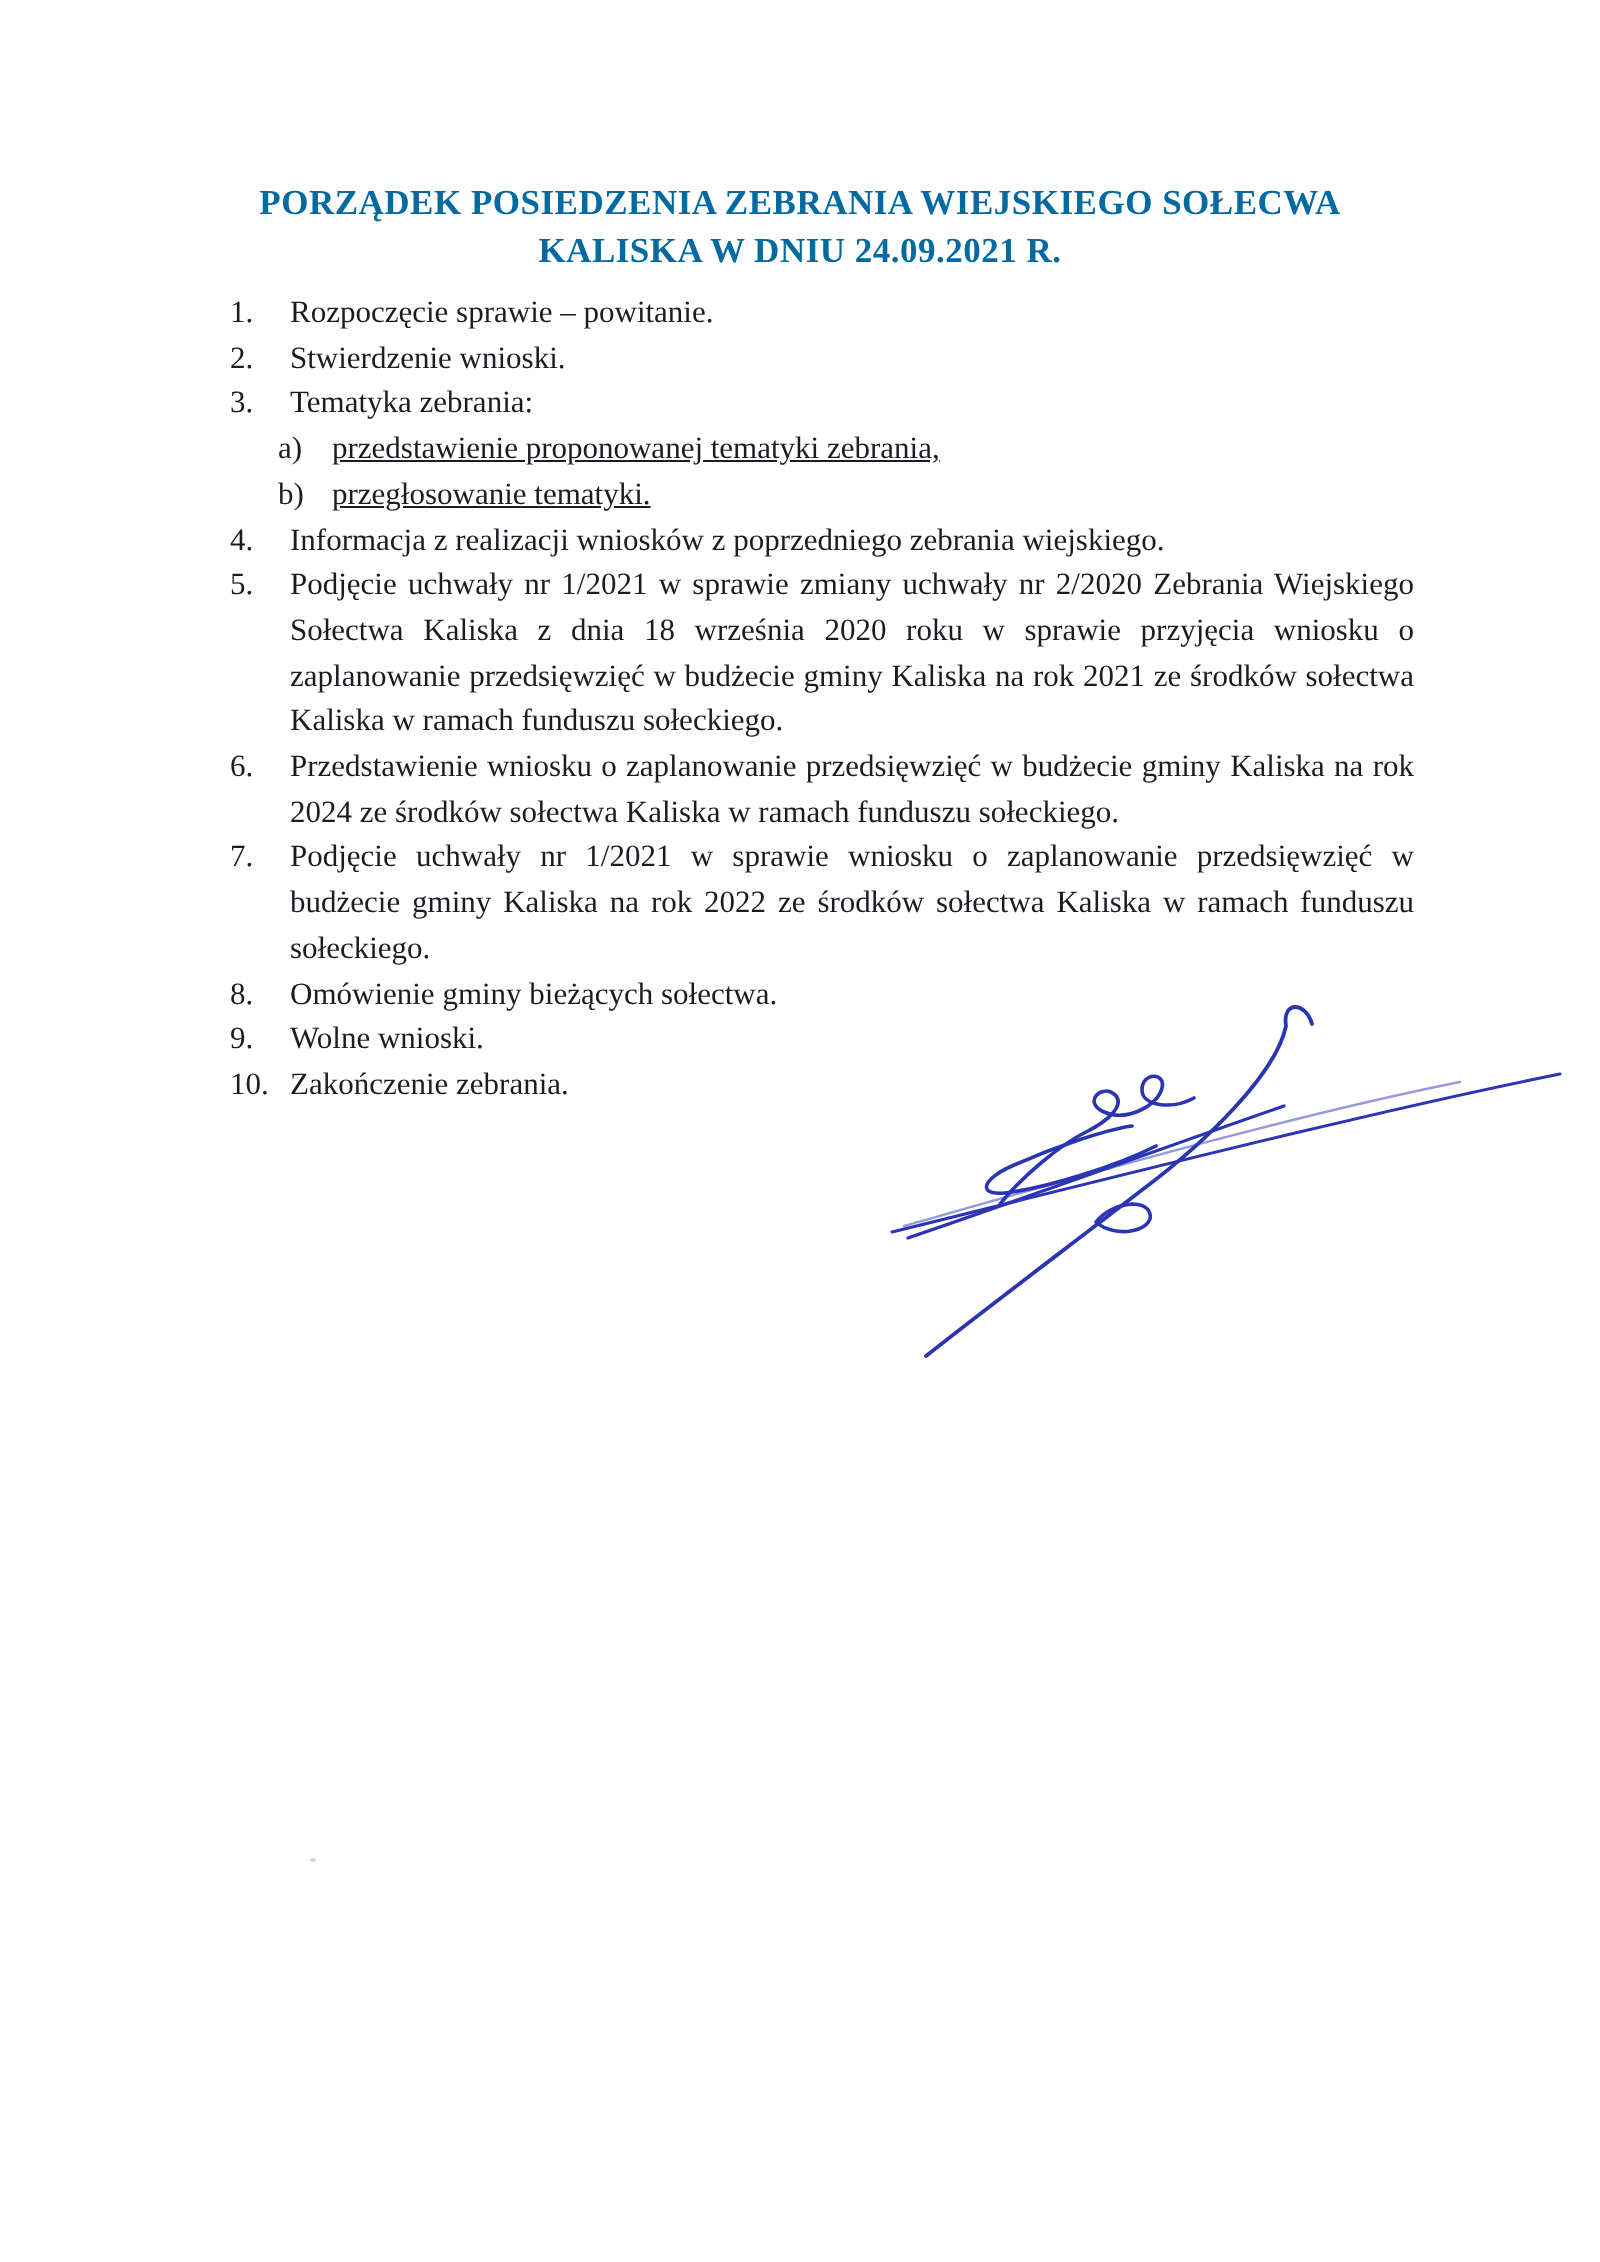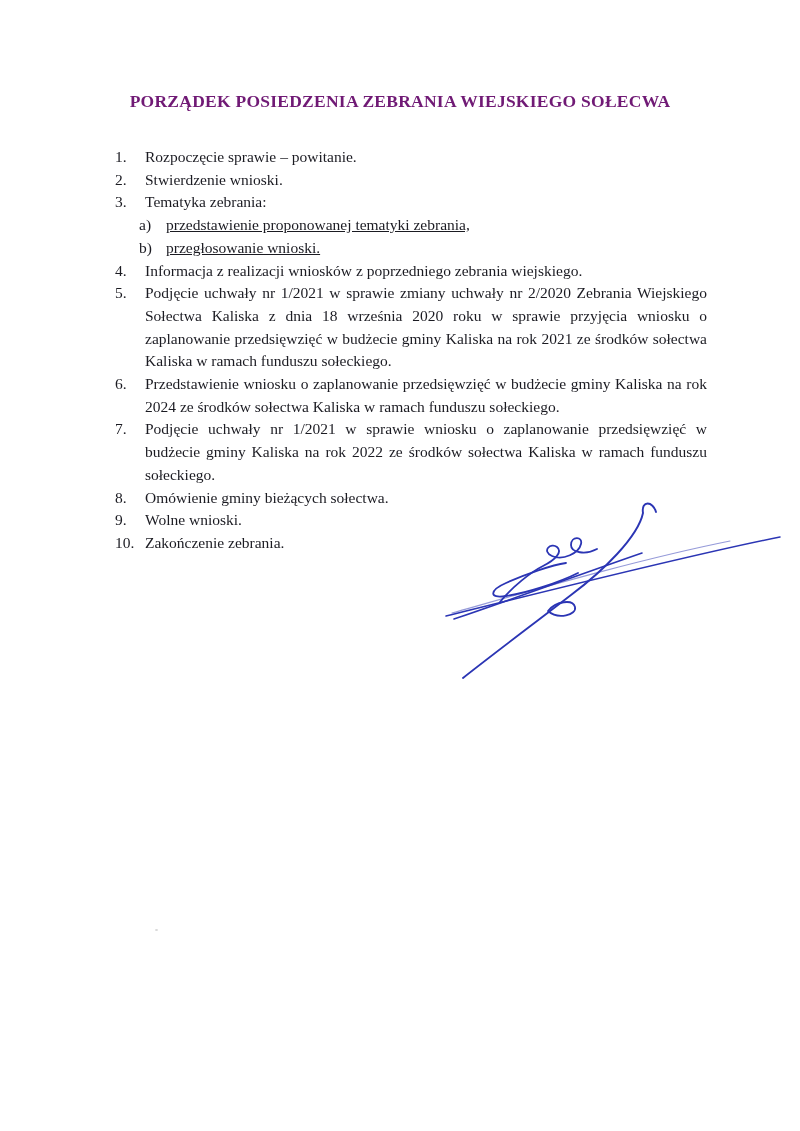--- a/index.html
+++ b/index.html
@@ -15,21 +15,21 @@
     background:#ffffff;
   }
   .doc-title {
     position:absolute;
     top:90px; left:60px; right:60px;
     text-align:center;
     font-weight:bold;
     font-size:17.5px;
     line-height:23.5px;
     letter-spacing:0.25px;
-    color:#701a75;
+    color:#0369a1;
   }
   .agenda {
     position:absolute;
     top:146px; left:115px;
     width:592px;
     font-size:15.5px;
     line-height:22.7px;
     color:#1b1b22;
   }
   .agenda-item { margin:0; }
@@ -54,20 +54,21 @@
     border-radius:50%;
   }
 </style>
 </head>
 <body>
 
 <div class="page">
 
   <div class="doc-title">
     <div>PORZĄDEK POSIEDZENIA ZEBRANIA WIEJSKIEGO SOŁECWA</div>
+    <div>KALISKA W DNIU 24.09.2021 R.</div>
   </div>
 
   <div class="agenda">
       <div class="agenda-item">
         <div class="row">
           <span class="num">1.</span>
           <div class="item-text">Rozpoczęcie sprawie – powitanie.</div>
         </div>
       </div>
       <div class="agenda-item">
@@ -80,21 +81,21 @@
         <div class="row">
           <span class="num">3.</span>
           <div class="item-text">Tematyka zebrania:</div>
         </div>
         <div class="subrow">
           <span class="letter">a)</span>
           <div class="sub-text">przedstawienie proponowanej tematyki zebrania,</div>
         </div>
         <div class="subrow">
           <span class="letter">b)</span>
-          <div class="sub-text">przegłosowanie wnioski.</div>
+          <div class="sub-text">przegłosowanie tematyki.</div>
         </div>
       </div>
       <div class="agenda-item">
         <div class="row">
           <span class="num">4.</span>
           <div class="item-text">Informacja z realizacji wniosków z poprzedniego zebrania wiejskiego.</div>
         </div>
       </div>
       <div class="agenda-item">
         <div class="row">

